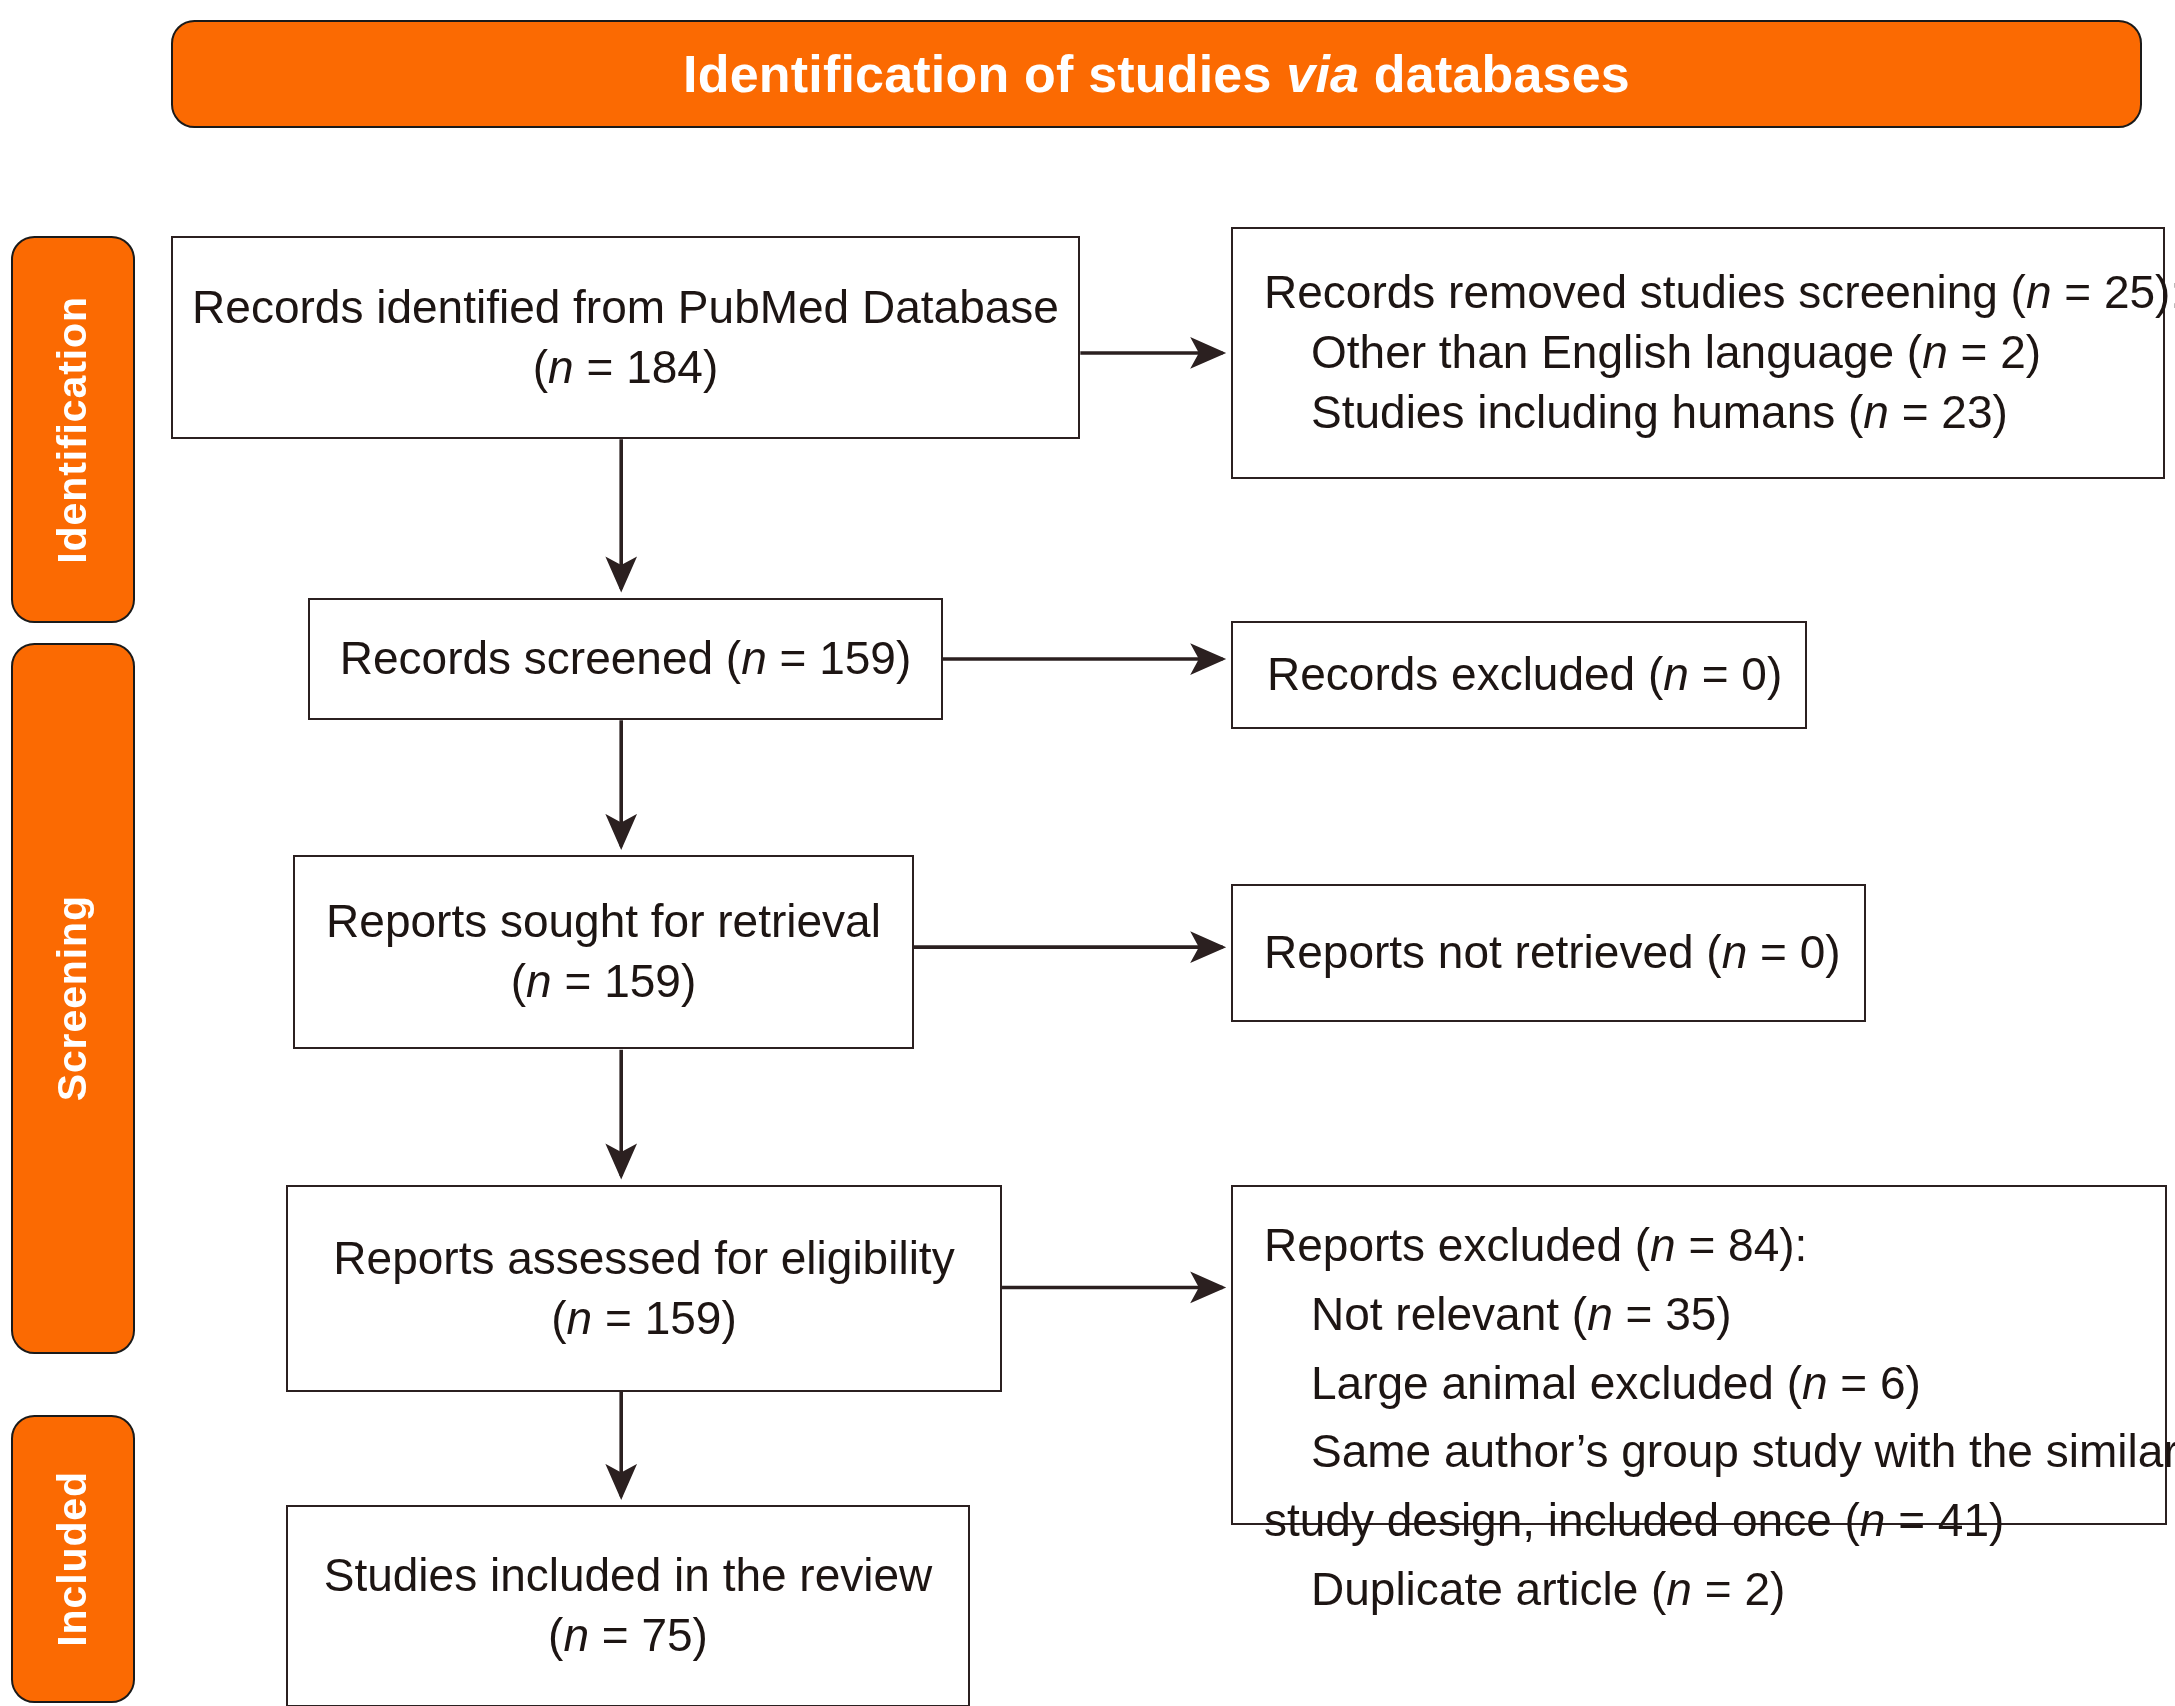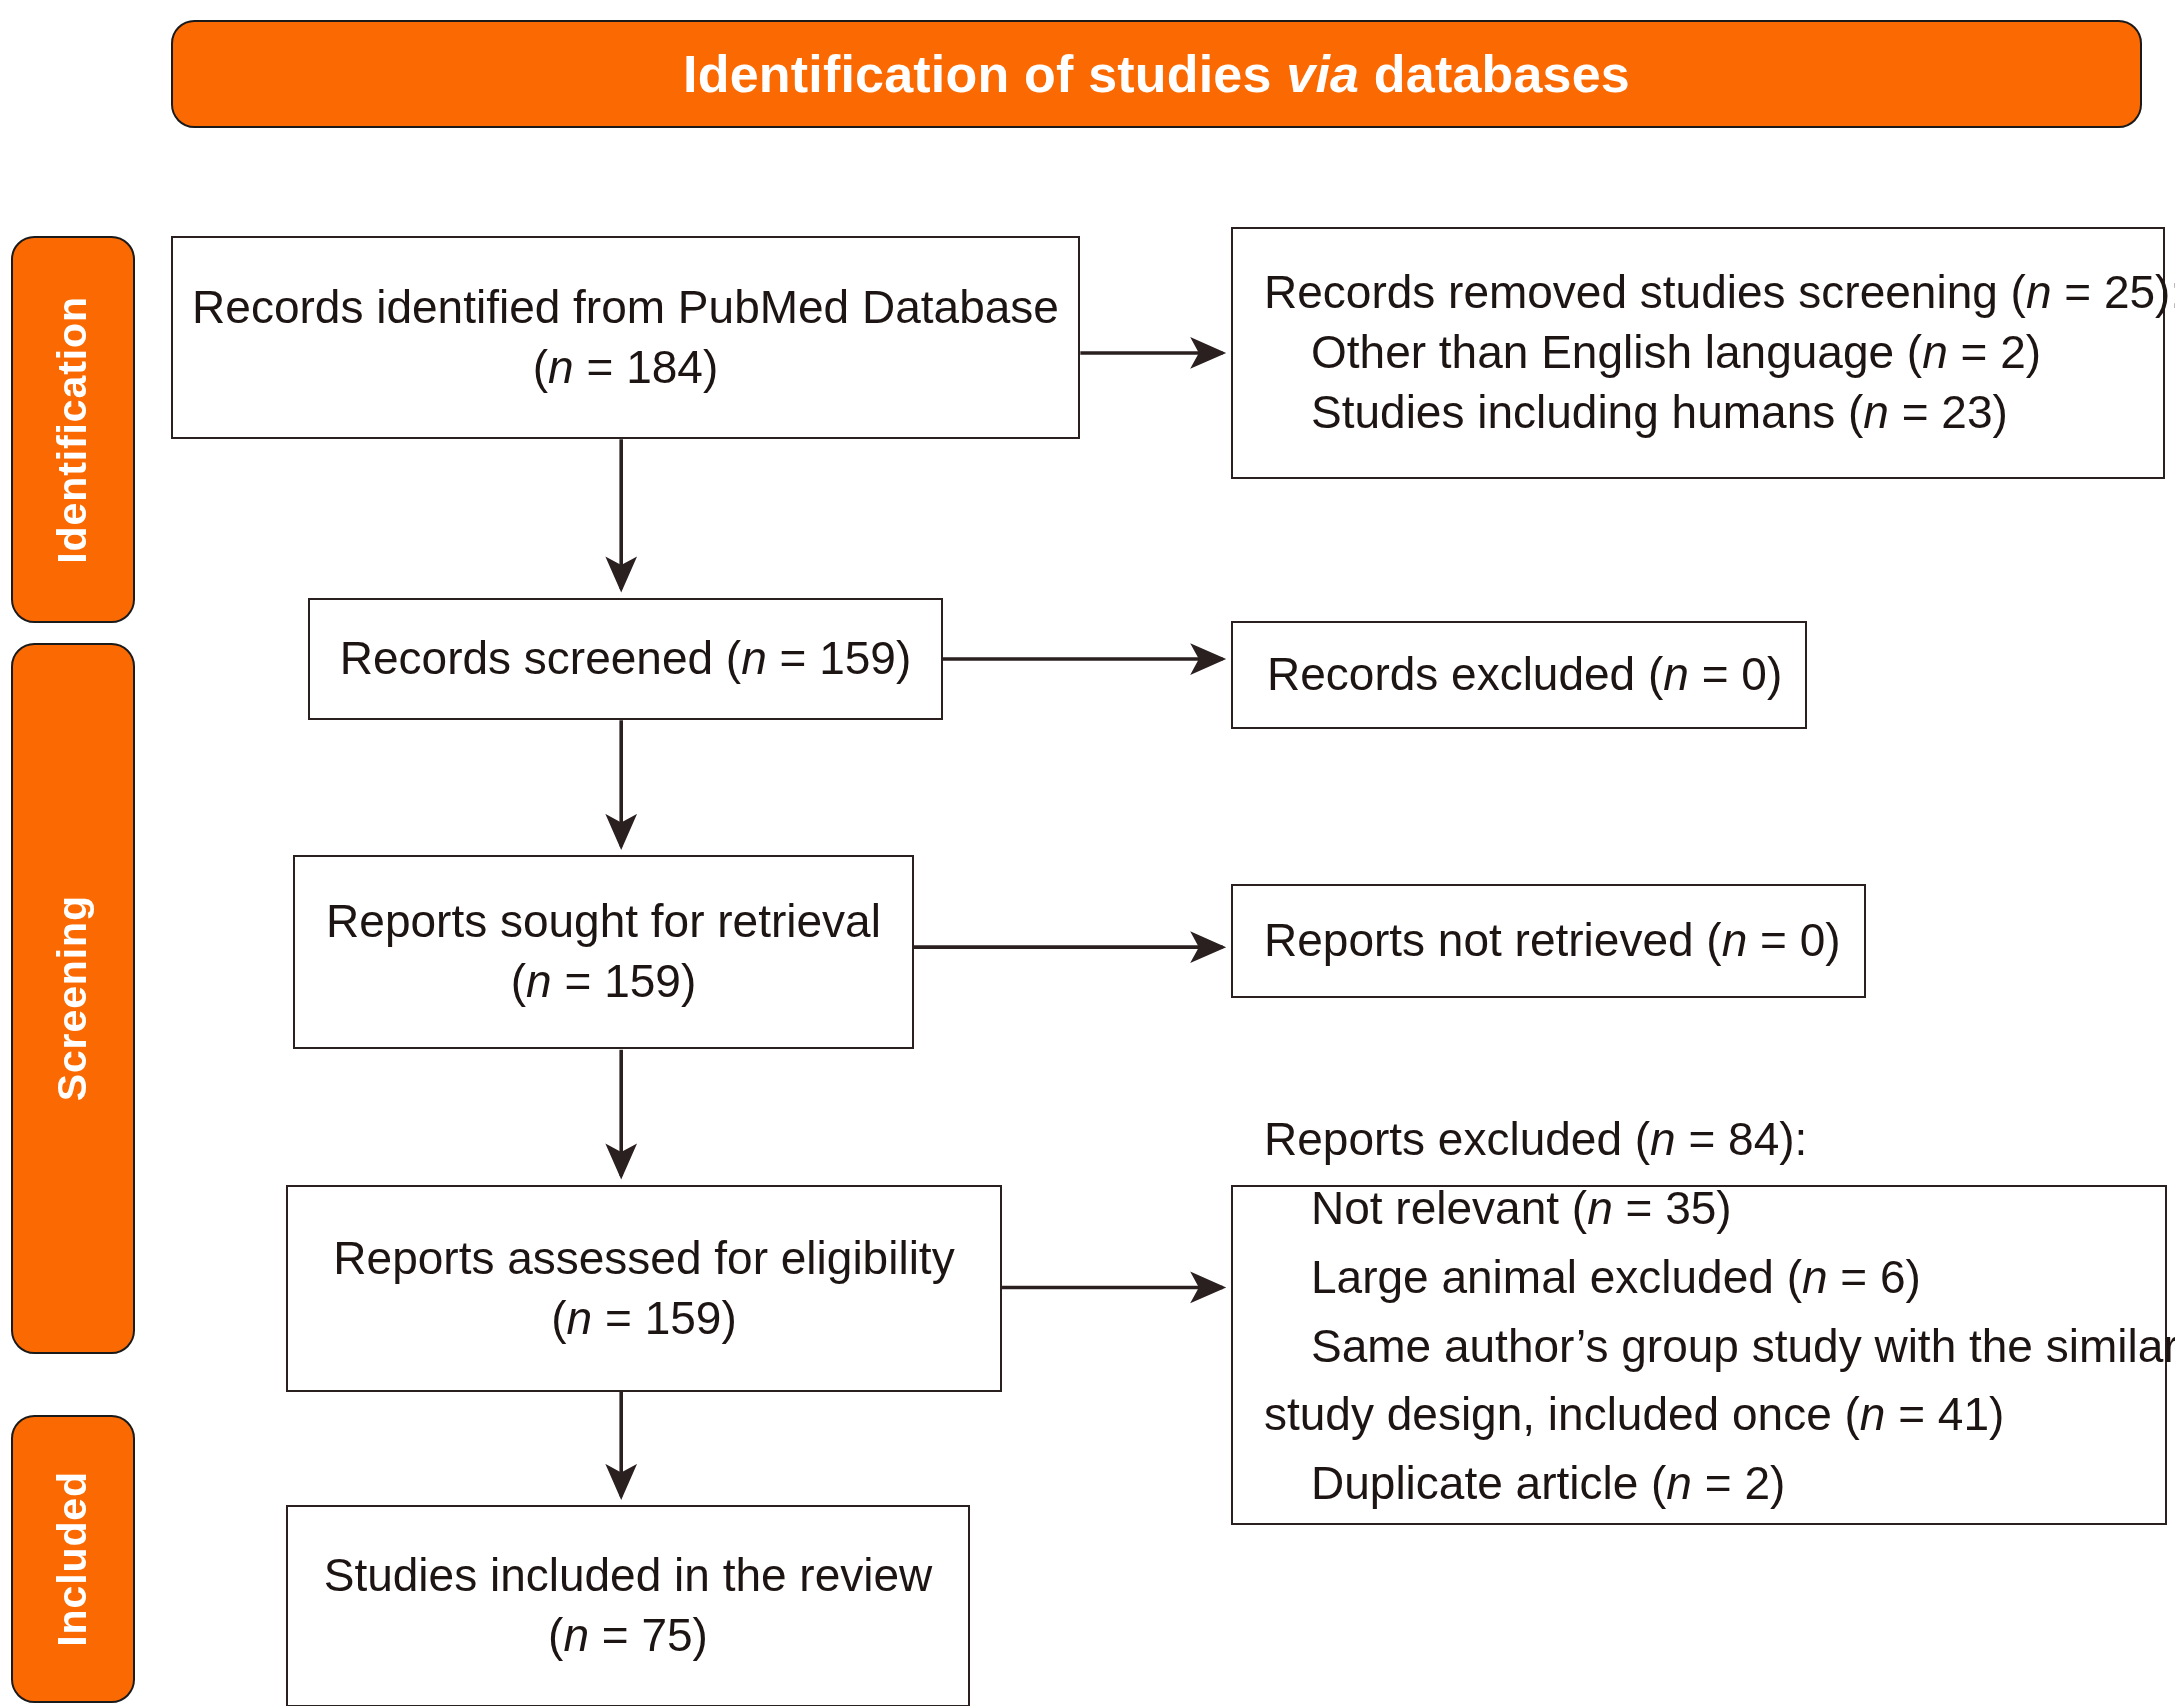--- a/index.html
+++ b/index.html
@@ -82,23 +82,23 @@
   
   #box-identified { left:171px;  top:236px;  width:909px; height:203px; }
   #box-screened   { left:308px;  top:598px;  width:635px;  height:122px; }
   #box-sought     { left:293px;  top:855px;  width:621px;  height:194px; }
   #box-assessed   { left:286px;  top:1185px; width:716px;  height:207px; }
   #box-included   { left:286px;  top:1505px; width:684px;  height:202px; }
 
   
   #box-removed    { left:1231px; top:227px;  width:934px; height:252px; }
   #box-excluded-0 { left:1231px; top:621px;  width:576px;  height:108px;padding-left:34px; }
-  #box-notretr    { left:1231px; top:884px;  width:635px;  height:114px; }
+  #box-notretr    { left:1231px; top:884px;  width:635px;  height:138px; }
   #box-excluded-84{ left:1231px; top:1185px; width:936px; height:340px;
-                    justify-content:flex-end; padding-top:29px; }
+                    justify-content:space-between; padding-top:29px; }
   #box-excluded-84 .line{ margin-bottom:9px; }
 
   
   #wires{
     position:absolute; left:0; top:0; width:2176px; height:1707px;
     pointer-events:none;
   }
 </style>
 </head>
 <body>

